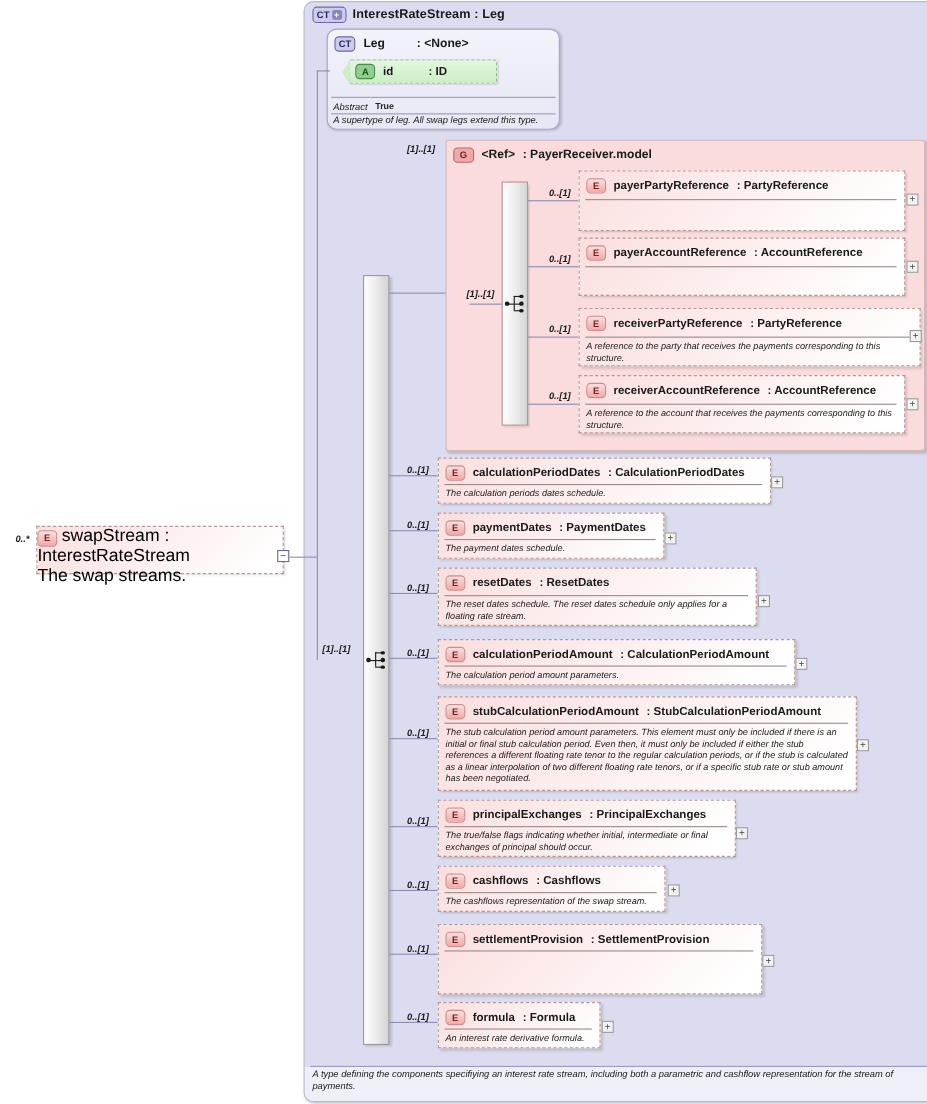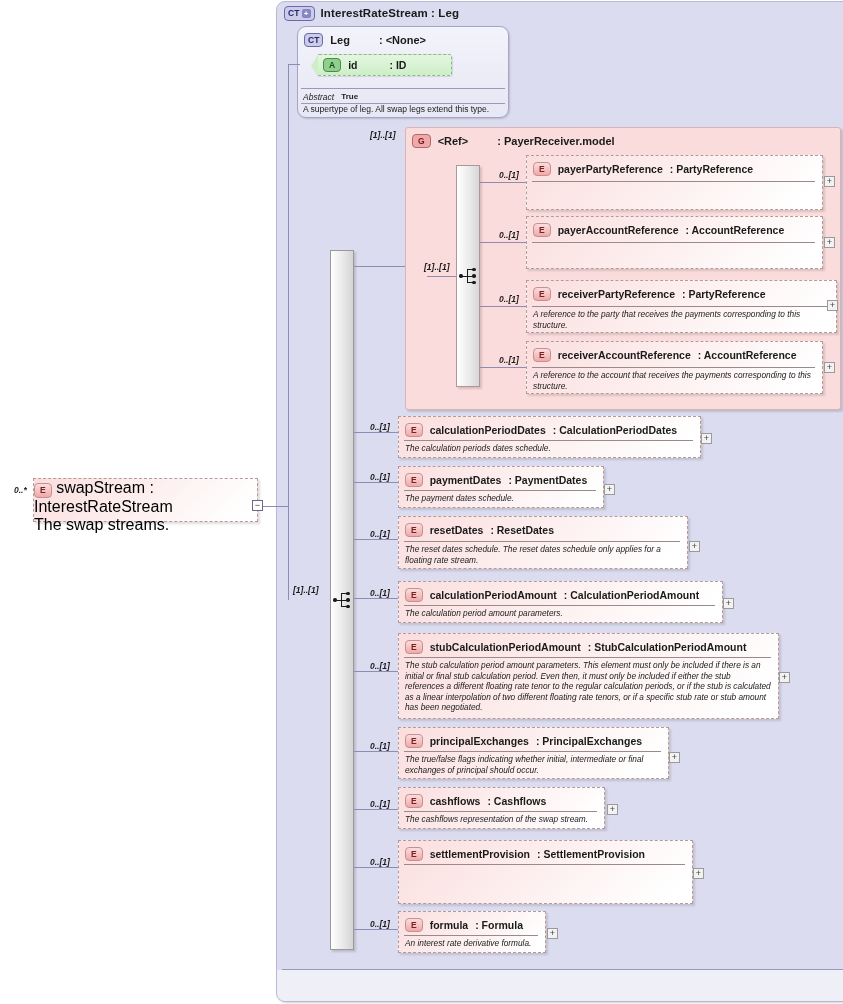--- a/index.html
+++ b/index.html
@@ -77,21 +77,21 @@
   #leg-abstract{
     left:291px;top:90px;width:200px;height:13px;
     display:flex;align-items:center;gap:7px;
     font-size:8.5px;color:#222;
   }
   #leg-abstract .k{font-style:italic;}
   #leg-abstract .v{font-weight:bold;font-size:8px;}
   #leg-sep2{left:289px;top:103px;width:204px;height:1px;background:#9a9ab8;}
   #leg-doc{
     left:291px;top:104px;width:205px;
-    font-size:8.5px;color:#1a1a1a;line-height:11px;
+    font-size:8.5px;font-style:italic;color:#1a1a1a;line-height:11px;
   }
 
   
   #seq-bar-main{
     left:318px;top:250px;width:24px;height:700px;
     background:linear-gradient(90deg,#ffffff,#e9e9e9 55%,#d4d4d4);
     border:1px solid #9a9a9a;
     box-shadow:2px 2px 2px rgba(0,0,0,.15);
   }
   
@@ -103,21 +103,21 @@
   
   #pr-panel{
     left:393px;top:127px;width:436px;height:283px;
     background:#fadcdc;border:1px solid #d8b4b4;border-radius:3px;
     box-shadow:2px 2px 2px rgba(0,0,0,.14);
   }
   #pr-title{
     left:400px;top:132px;height:18px;display:flex;align-items:center;gap:7px;
     font-size:11px;font-weight:bold;color:#1a1a1a;white-space:nowrap;
   }
-  #pr-title .tname{margin-left:22px;}
+  #pr-title .tname{}
   #seq-bar-pr{
     left:444px;top:165px;width:24px;height:222px;
     background:linear-gradient(90deg,#ffffff,#ebebeb 55%,#d6d6d6);
     border:1px solid #b09696;
     box-shadow:2px 2px 2px rgba(0,0,0,.14);
   }
 
   
   .ebox{
     position:absolute;box-sizing:border-box;
@@ -438,20 +438,21 @@
       <span class="ename">formula</span>
       <span class="ename">: Formula</span>
     </div>
     <div class="esep" style="top:23px;"></div>
     <div class="edoc" style="top:26px;">An interest rate derivative formula.</div>
   </div>
   <div class="plusbox" style="left:535px;top:928px;">+</div>
 
   <div class="abs" id="ct-footbg"></div>
   <div class="abs" id="ct-footsep"></div>
+  <div class="abs" id="ct-foot">A type defining the components specifiying an interest rate stream, including both a parametric and cashflow representation for the stream of payments.</div>
 
   <div class="abs" id="swap-box">
     <div class="ehead">
       <span class="badge badge-e">
           <span>E</span>
         </span>
       <span class="ename">swapStream</span>
       <span class="ename">: InterestRateStream</span>
     </div>
     <div class="esep" style="top:23px;"></div>

